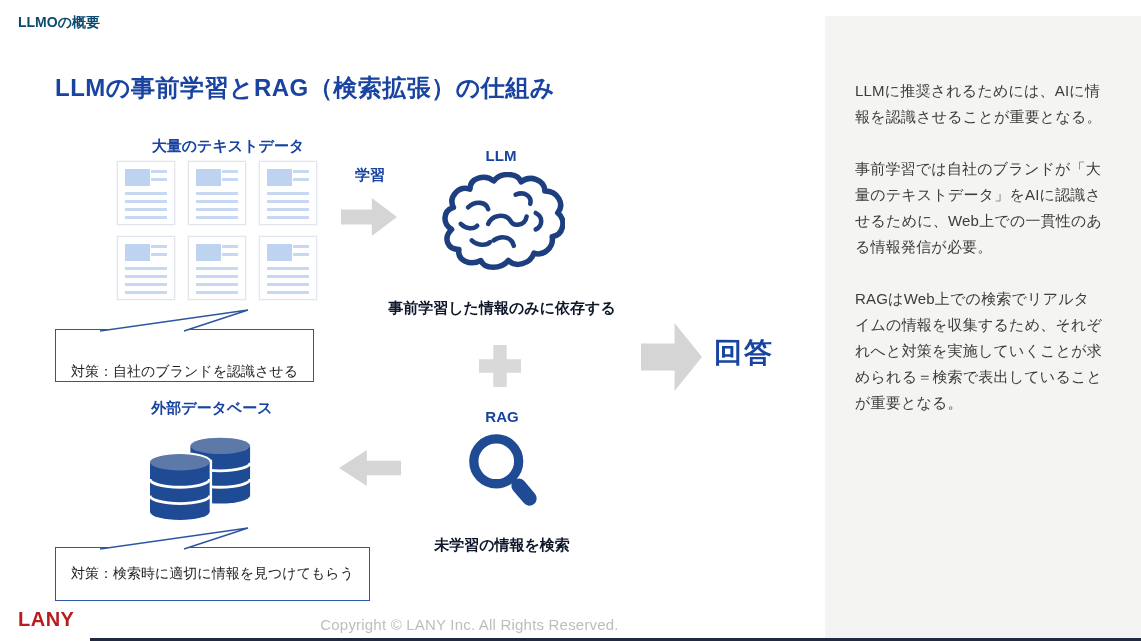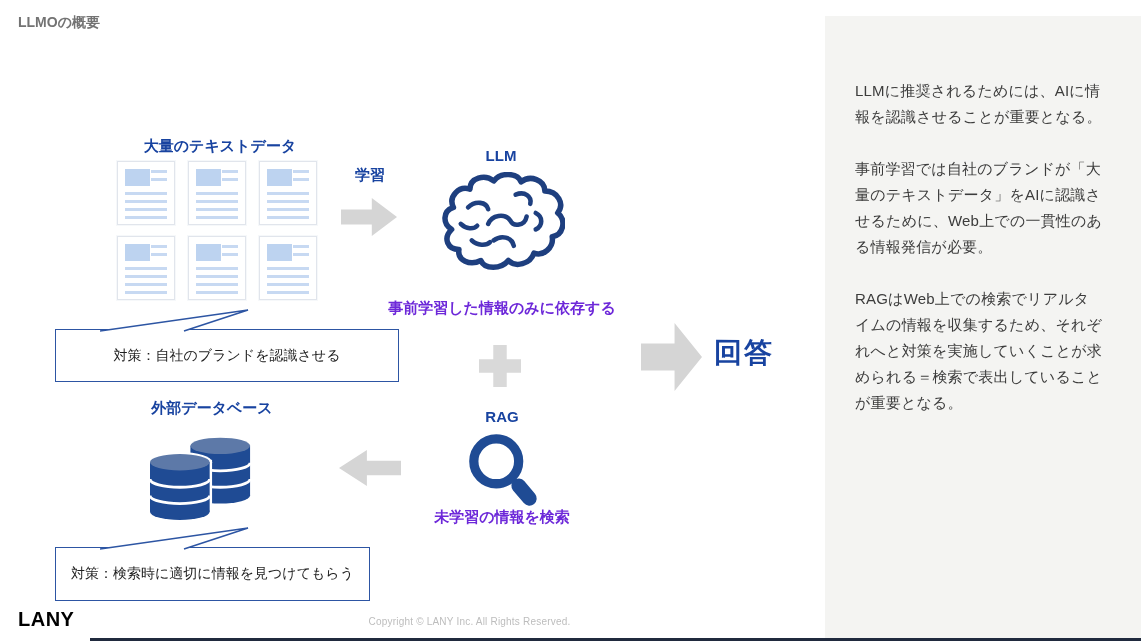--- a/index.html
+++ b/index.html
@@ -4,26 +4,26 @@
 <style>
   * { margin:0; padding:0; box-sizing:border-box; }
   html,body { width:1141px; height:641px; }
   body {
     font-family:"Liberation Sans","DejaVu Sans",sans-serif;
     background:#ffffff; position:relative; overflow:hidden;
   }
   .stage { position:absolute; inset:0; width:1141px; height:641px; }
 
   
-  .page-header { position:absolute; left:18px; top:14px; font-size:14px; font-weight:700; color:#737373; }
+  .page-header { position:absolute; left:18px; top:14px; font-size:14px; font-weight:700; color:#0c4a6e; }
   .main-title  { position:absolute; left:55px; top:72px; font-size:24px; font-weight:800; color:#1843a0; letter-spacing:.5px; }
 
   
   .dlabel { position:absolute; font-size:15px; font-weight:700; color:#1843a0; text-align:center; }
-  .caption { position:absolute; font-size:15px; font-weight:700; color:#6d28d9; text-align:center; }
+  .caption { position:absolute; font-size:15px; font-weight:700; color:#0f172a; text-align:center; }
 
   
   .doc-grid { position:absolute; left:117px; top:161px; width:200px;
               display:grid; grid-template-columns:repeat(3,58px); gap:11px 13px; }
   .doc { width:58px; height:64px; background:#fff; border:1px solid #e1e5ec; position:relative;
          box-shadow:0 0 0 1px rgba(230,234,240,.35); }
   .doc::before { content:""; position:absolute; top:7px; left:7px; width:25px; height:17px; background:#bdd3f0; }
   .doc::after  { content:""; position:absolute; top:8px; right:7px; width:16px; height:15px;
                  background:repeating-linear-gradient(#c7d9f2 0 3px, transparent 3px 8px); }
   .doc .doc-lines { position:absolute; left:7px; right:7px; top:30px; height:28px;
@@ -39,41 +39,42 @@
   
   .answer { position:absolute; left:714px; top:334px; font-size:28px; font-weight:800; color:#1843a0; letter-spacing:2px; }
 
   
   .bubble { position:absolute; background:#fff; border:1.5px solid #2d55a3;
             display:flex; align-items:center; justify-content:center;
             font-size:14px; color:#1f1f1f; overflow:visible; }
   .bubble .tail { position:absolute; left:44px; top:-22px; width:156px; height:26px; }
 
   
-  .logo { position:absolute; left:18px; top:608px; font-size:20px; font-weight:800; color:#000000; letter-spacing:.5px; }
+  .logo { position:absolute; left:18px; top:608px; font-size:20px; font-weight:800; color:#b91c1c; letter-spacing:.5px; }
   .copyright { position:absolute; left:0; top:616px; width:939px; text-align:center;
-               font-size:10px; color:#bdbdbd; letter-spacing:.2px; }
+               font-size:15px; color:#bdbdbd; letter-spacing:.2px; }
   .bottom-line { position:absolute; left:90px; right:0; bottom:0; height:3px; background:#202a3e; z-index:6; }
 
   
   .sidebar { position:absolute; left:825px; top:16px; width:316px; height:641px;
              background:#f4f4f2; padding:62px 38px 20px 30px; z-index:4; }
   .sidebar p { font-size:15px; line-height:26px; color:#3c3c3c; margin:0 0 26px 0; letter-spacing:.2px; }
 
   .icon-wrap { position:absolute; }
   svg { display:block; }
 </style>
 </head>
 <body>
 
 <div class="stage">
 
   <div class="page-header">LLMOの概要</div>
+  <div class="main-title">LLMの事前学習とRAG（検索拡張）の仕組み</div>
 
-  <div class="dlabel" style="left:120px; top:137px; width:200px;">大量のテキストデータ</div>
+  <div class="dlabel" style="left:128px; top:137px; width:200px;">大量のテキストデータ</div>
 
   <div class="doc-grid">
     <div class="doc">
         <div class="doc-lines"></div>
       </div>
     <div class="doc">
         <div class="doc-lines"></div>
       </div>
     <div class="doc">
         <div class="doc-lines"></div>
@@ -102,21 +103,21 @@
         <path d="M26,56 C32,62 40,62 44,58"></path>
         <path d="M86,24 C96,20 104,26 102,34"></path>
         <path d="M108,44 C116,48 116,58 108,62"></path>
         <path d="M62,74 C70,68 82,70 84,80"></path>
         <path d="M38,74 C44,80 54,80 58,76"></path>
       </g>
     </svg>
   </div>
   <div class="caption" style="left:380px; top:299px; width:244px;">事前学習した情報のみに依存する</div>
 
-  <div class="bubble" style="left:55px; top:329px; width:344px; height:53px;">
+  <div class="bubble" style="left:55px; top:329px; width:259px; height:53px;align-items:flex-end;">
     <svg class="tail" viewBox="0 0 156 26">
       <path d="M0,23 L148,2 L84,23 L84,26 L0,26 Z" fill="#ffffff"></path>
       <path d="M0,23 L148,2 L84,23" fill="none" stroke="#2d55a3" stroke-width="1.6"></path>
     </svg>
     <span>対策：自社のブランドを認識させる</span>
   </div>
 
   <div class="plus"></div>
 
   <div class="garrow ar-right" style="left:641px; top:323px; width:61px; height:68px;"></div>
@@ -152,21 +153,21 @@
 
   <div class="garrow ar-left" style="left:339px; top:450px; width:62px; height:36px;"></div>
 
   <div class="dlabel" style="left:442px; top:408px; width:120px;">RAG</div>
   <div class="icon-wrap" style="left:467px; top:432px;">
     <svg width="78" height="84" viewBox="0 0 80 86">
       <circle cx="30" cy="30" r="23" fill="none" stroke="#1f4b94" stroke-width="9.5"></circle>
       <line x1="53" y1="55" x2="64" y2="68" stroke="#1f4b94" stroke-width="15" stroke-linecap="round"></line>
     </svg>
   </div>
-  <div class="caption" style="left:382px; top:508px; width:240px;">未学習の情報を検索</div>
+  <div class="caption" style="left:382px; top:536px; width:240px;">未学習の情報を検索</div>
 
   <div class="bubble" style="left:55px; top:547px; width:315px; height:54px;">
     <svg class="tail" viewBox="0 0 156 26">
       <path d="M0,23 L148,2 L84,23 L84,26 L0,26 Z" fill="#ffffff"></path>
       <path d="M0,23 L148,2 L84,23" fill="none" stroke="#2d55a3" stroke-width="1.6"></path>
     </svg>
     <span>対策：検索時に適切に情報を見つけてもらう</span>
   </div>
 
   <div class="logo">LANY</div>

